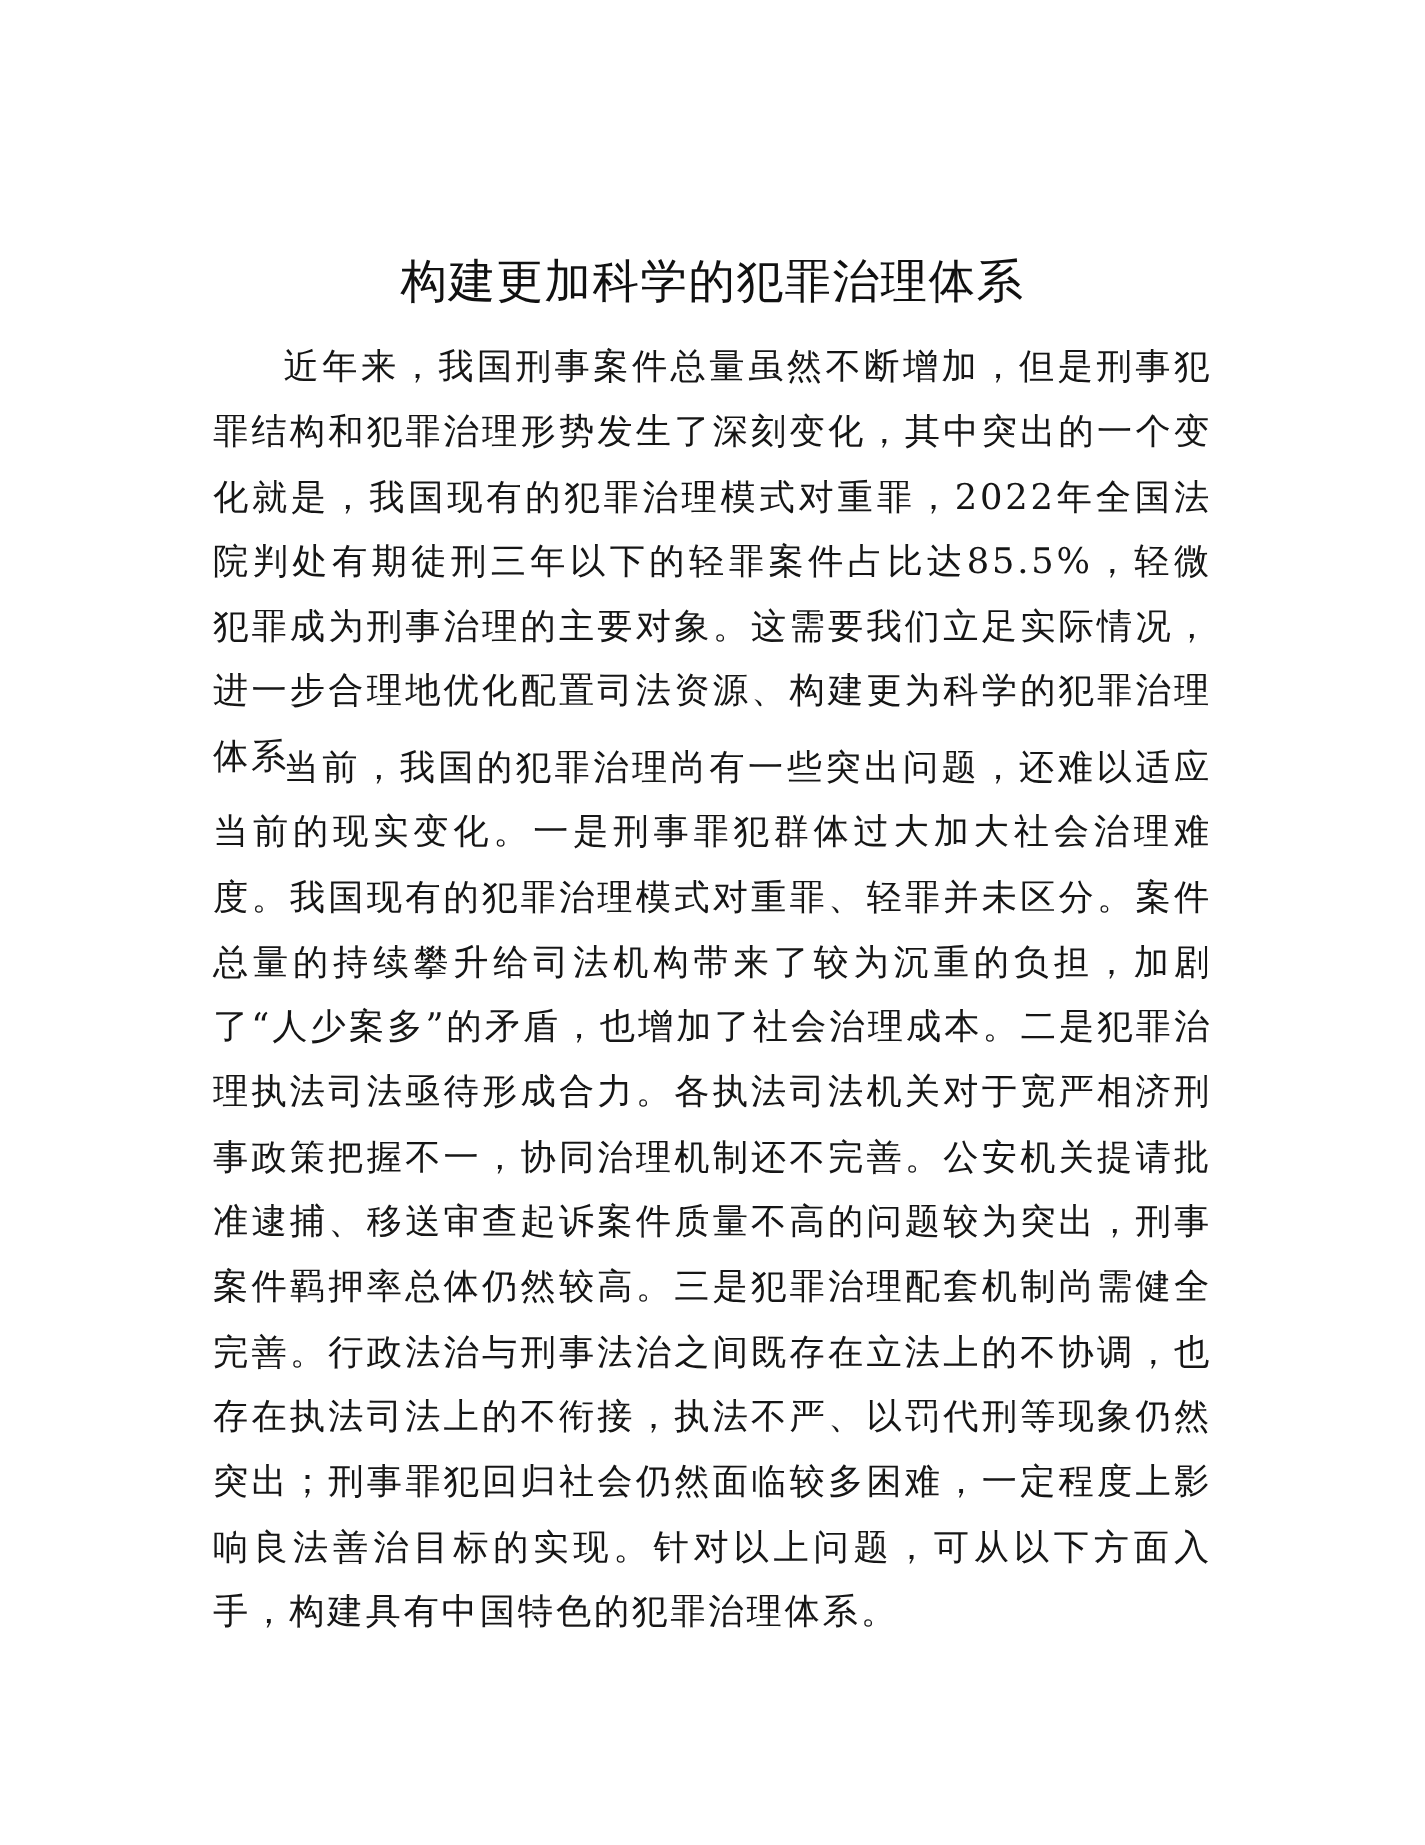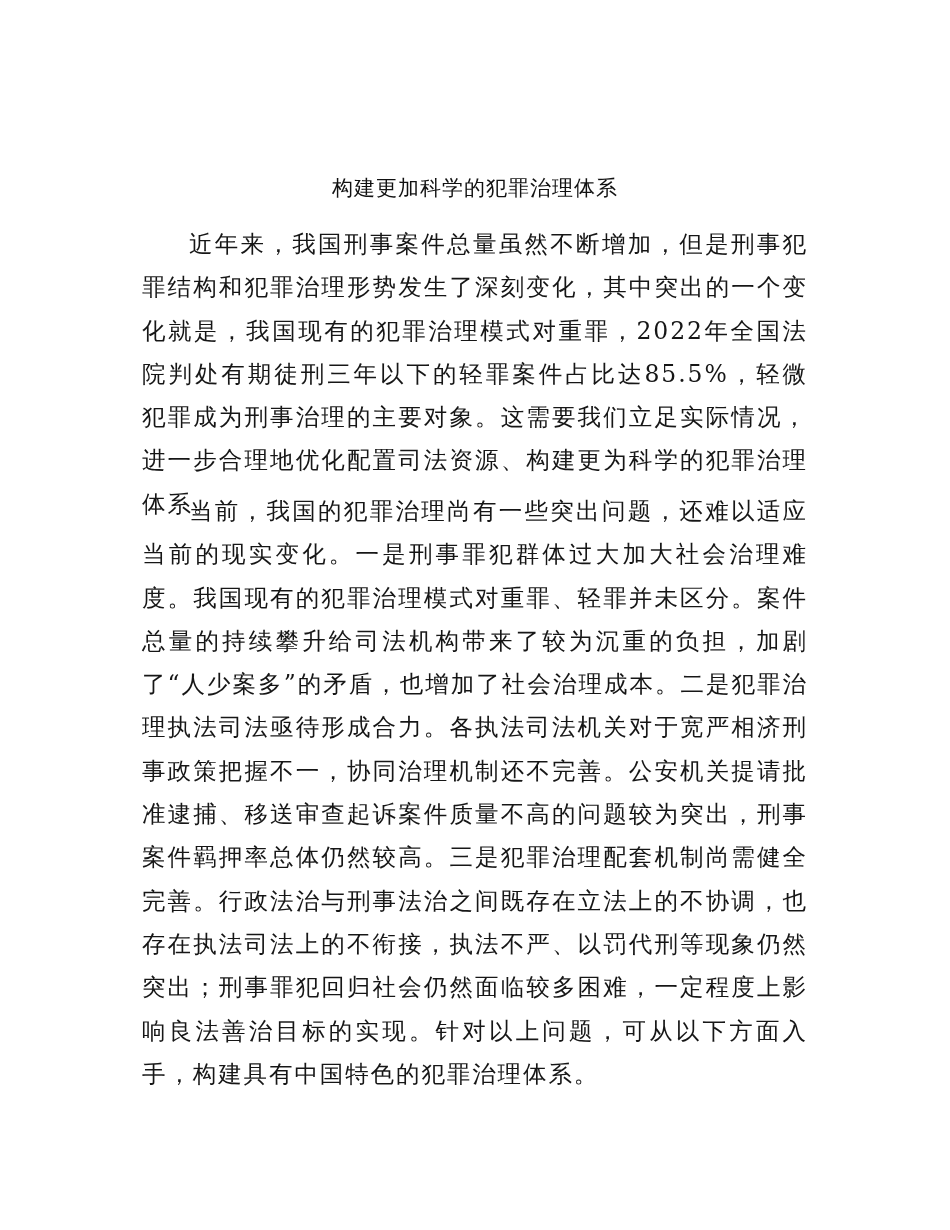--- a/index.html
+++ b/index.html
@@ -23,21 +23,21 @@
       height: 1230px;
       background: #ffffff;
     }
     .title {
       position: absolute;
       left: 0;
       top: 166px;
       width: 950px;
       text-align: center;
       font-family: "DejaVu Sans", "Liberation Sans", sans-serif;
-      font-size: 21px;
+      font-size: 31px;
       line-height: 44px;
       letter-spacing: 1px;
       color: #111111;
       margin: 0;
       font-weight: normal;
     }
     .body-text {
       position: absolute;
       left: 142px;
       width: 666px;

